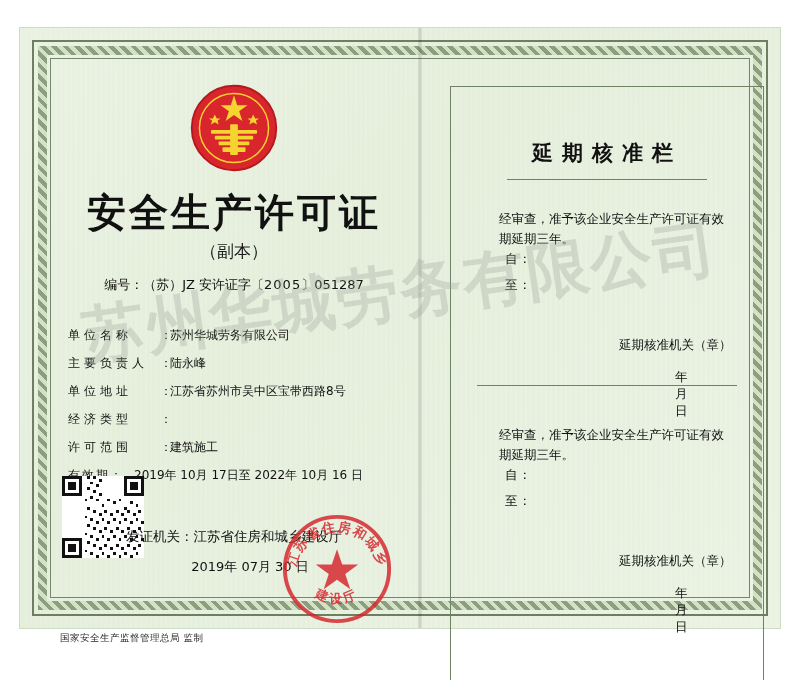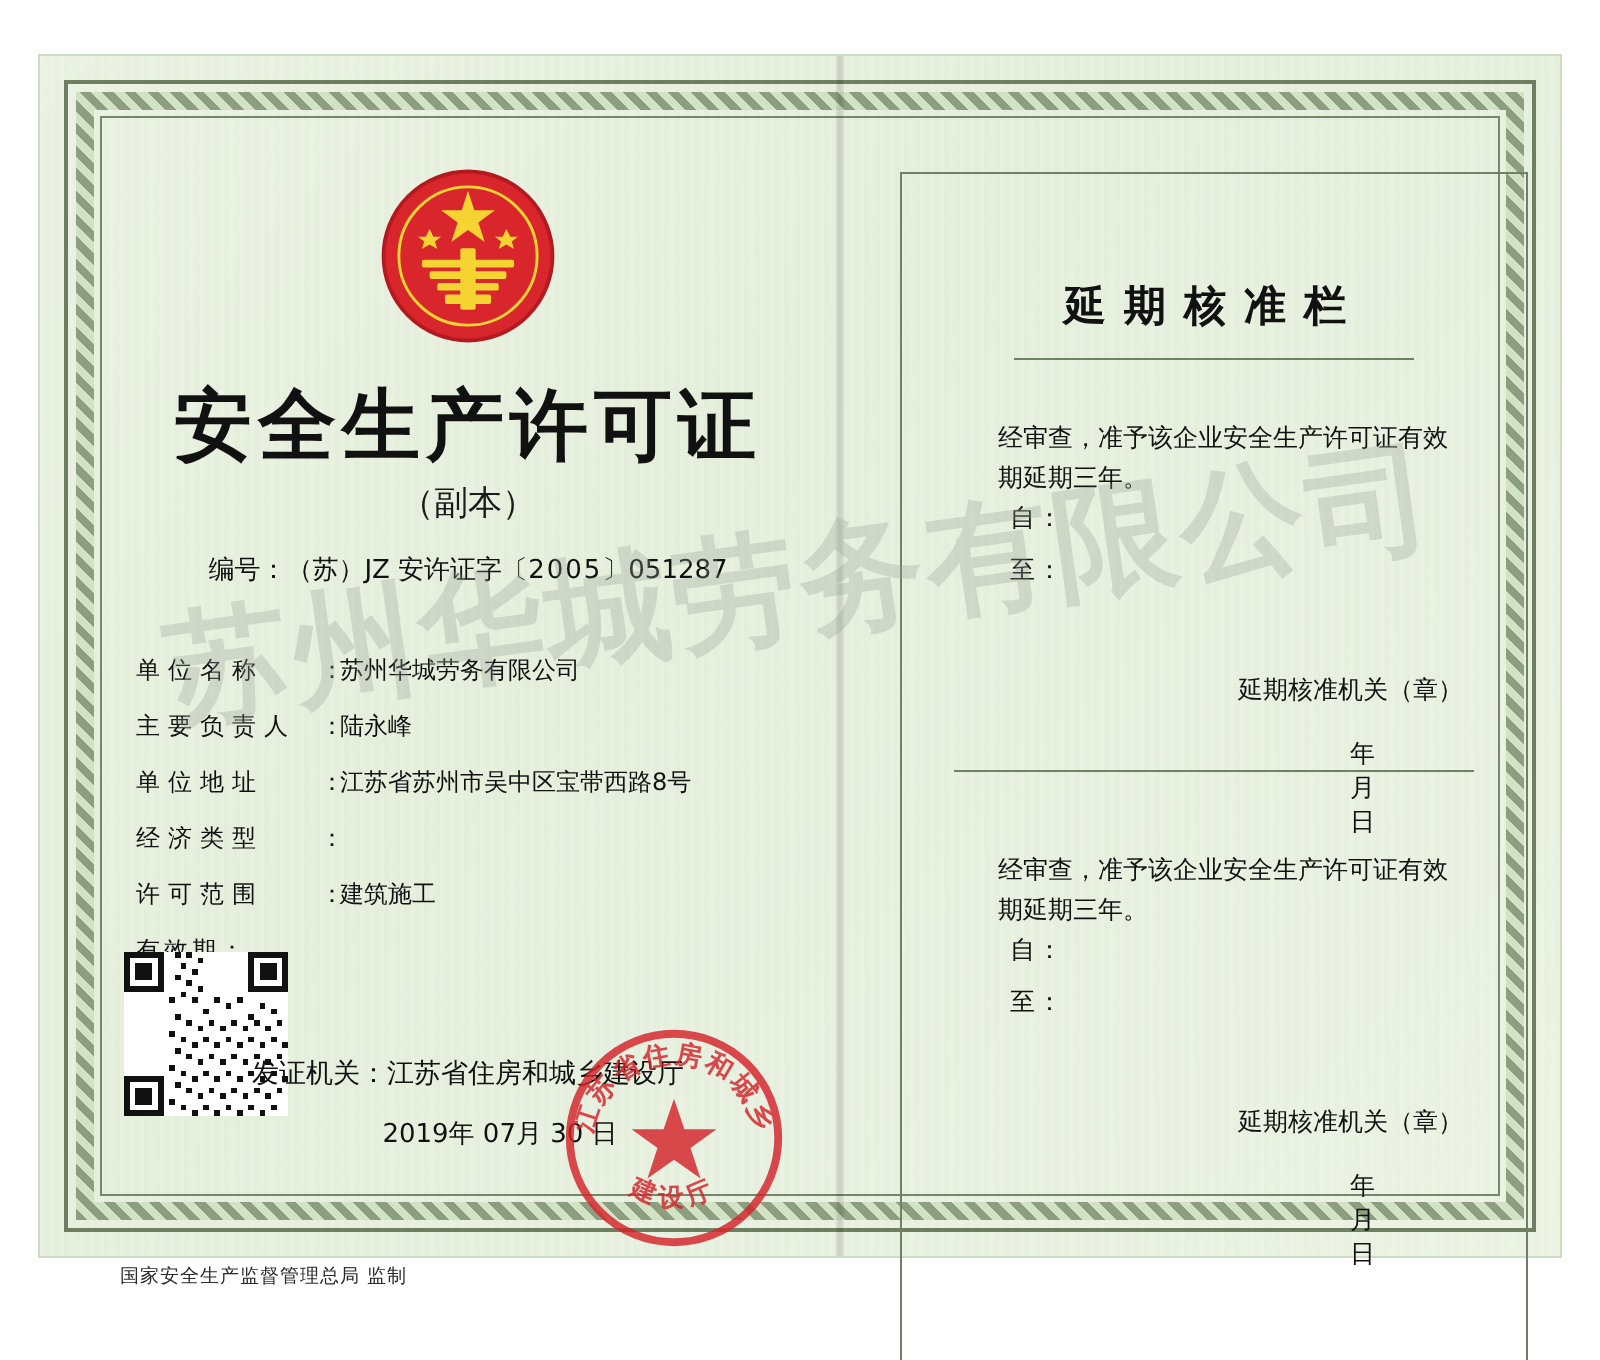--- a/index.html
+++ b/index.html
@@ -207,20 +207,21 @@
         </div>
 
         <div class="frow">
           <span class="flabel">许可范围</span>
           <span class="fcolon">：</span>
           <span class="fval">建筑施工</span>
         </div>
 
         <div class="valid-row">
           <span class="valid-label">有效期：</span>
+          <span class="fval">2019年 10月 17日至 2022年 10月 16 日</span>
         </div>
       </div>
 
       <svg class="qr" viewBox="0 0 29 29" shape-rendering="crispEdges">
         <rect width="29" height="29" fill="#ffffff"></rect>
         <g fill="#111">
           <rect x="0" y="0" width="7" height="1"></rect>
             <rect x="0" y="6" width="7" height="1"></rect>
           <rect x="0" y="0" width="1" height="7"></rect>
             <rect x="6" y="0" width="1" height="7"></rect>

